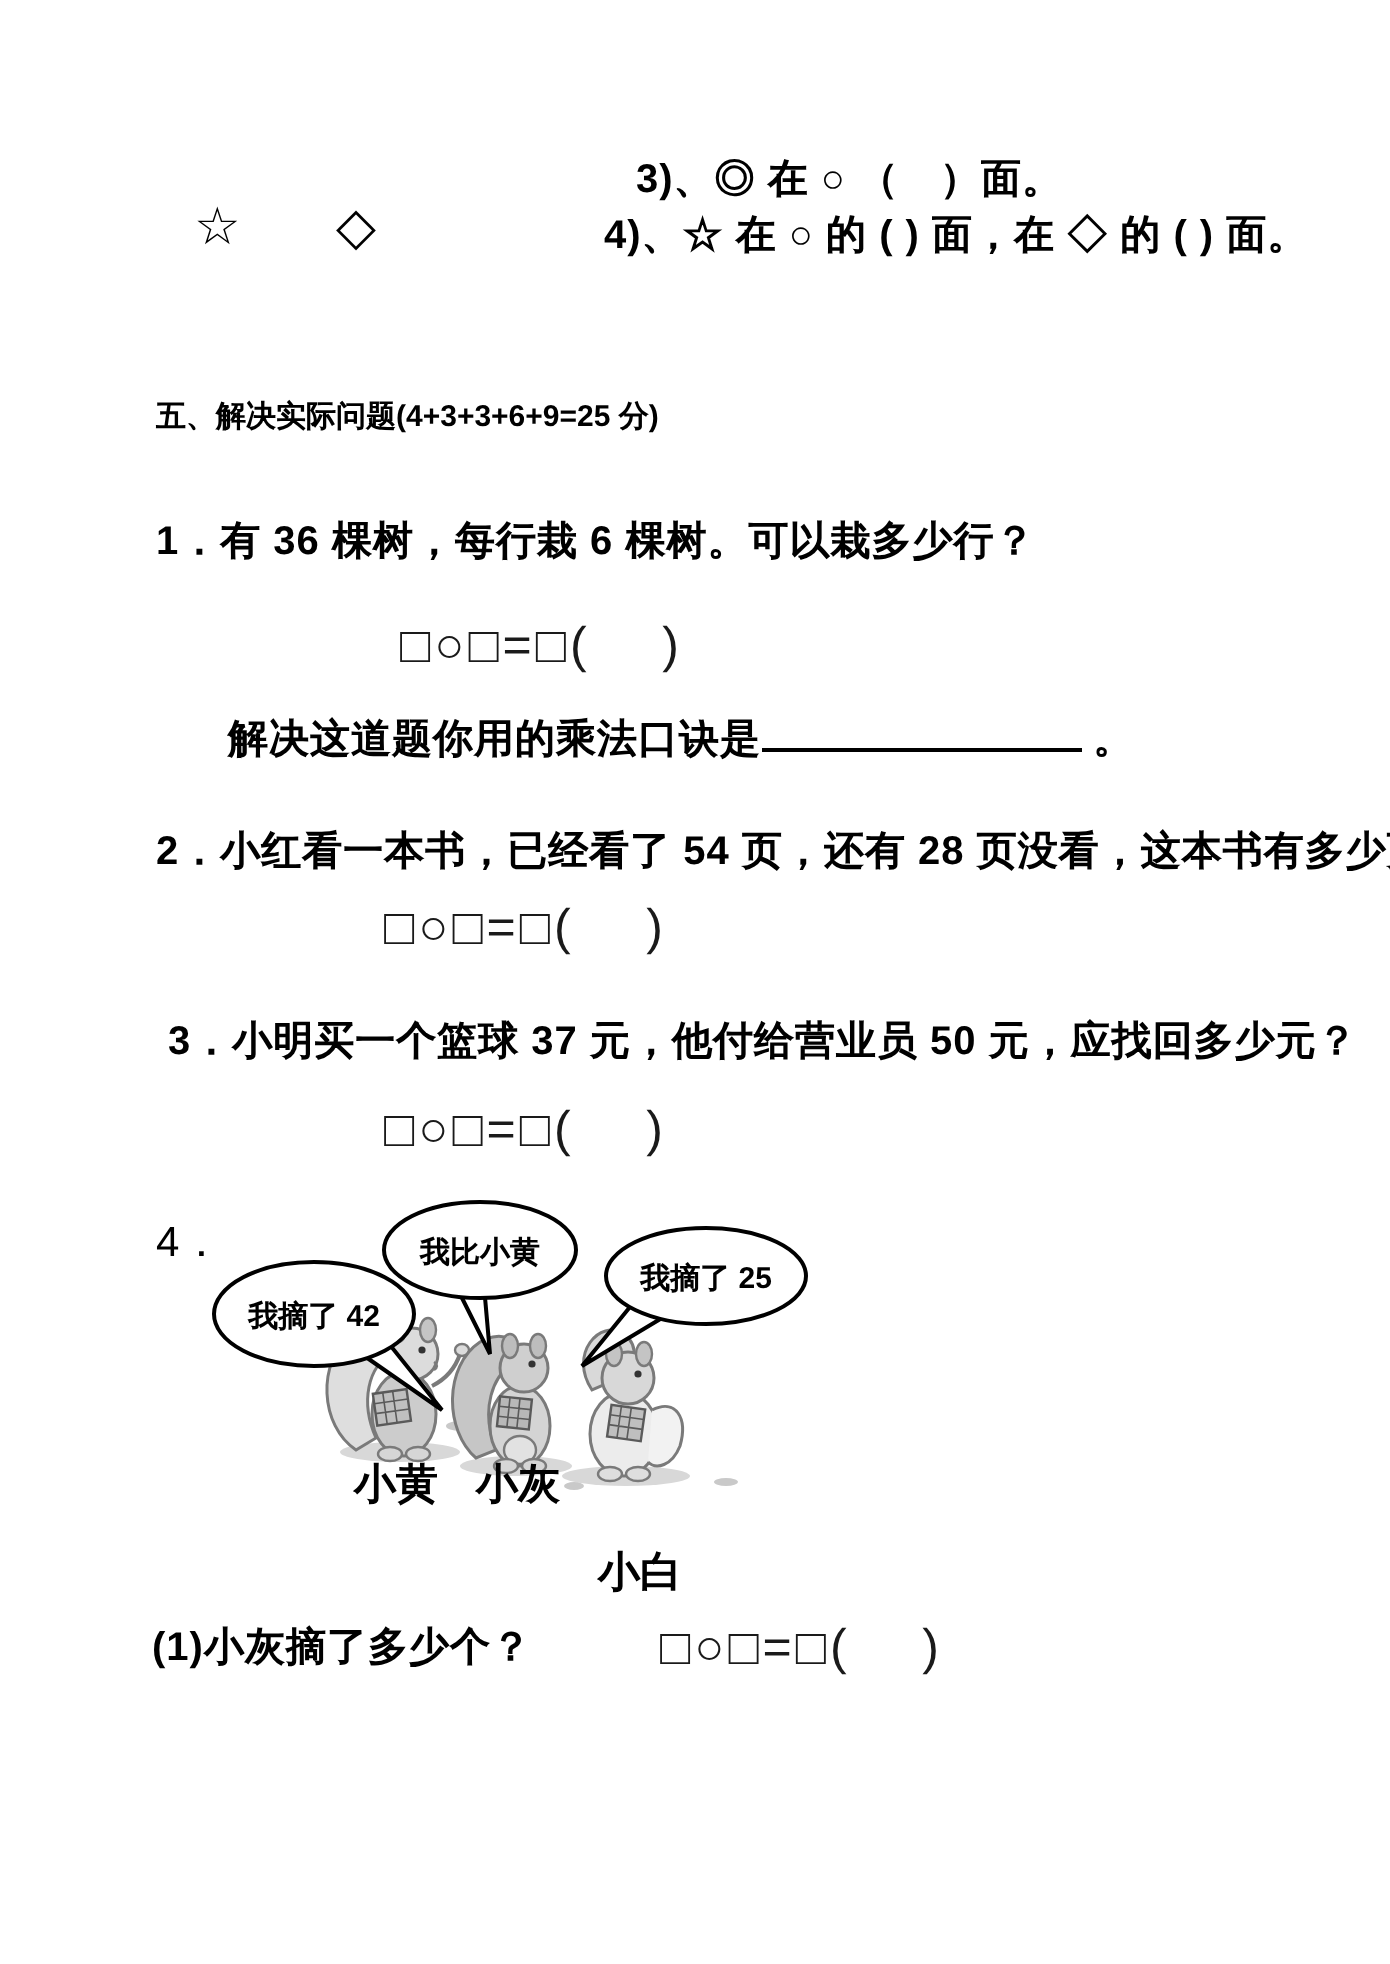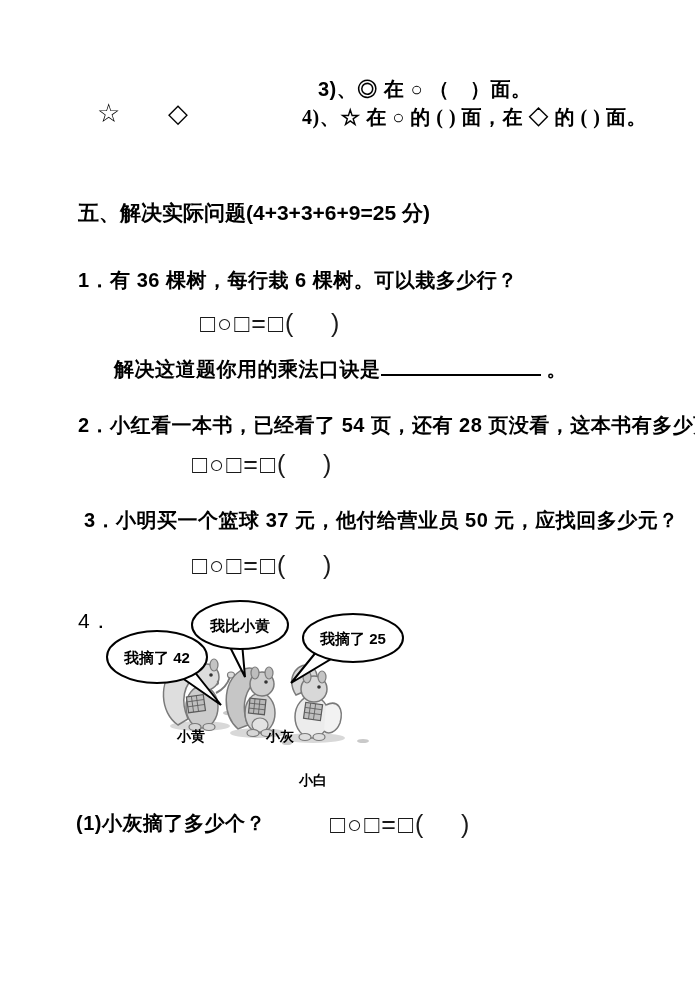--- a/index.html
+++ b/index.html
@@ -6,49 +6,49 @@
   .page {
     position:relative; width:695px; height:982px; margin:0 auto;
     background:#ffffff; color:#000;
     font-family:"Liberation Sans", sans-serif;
     overflow:hidden;
   }
   .t {
     position:absolute; font-weight:bold; font-size:20px;
     white-space:nowrap; letter-spacing:0.5px;
   }
-  .hdr { font-size:21px; letter-spacing:0; }
+  .hdr { font-size:15px; letter-spacing:0; }
   .eq {
     position:absolute; font-weight:normal; font-size:25px;
     white-space:pre; letter-spacing:2px; color:#1a1a1a;
   }
   .shape { position:absolute; font-weight:normal; font-size:26px; }
   .blank {
     display:inline-block; width:160px; height:18px;
     border-bottom:2px solid #000; vertical-align:baseline;
   }
-  .name-label { position:absolute; font-weight:bold; font-size:14px; white-space:nowrap; }
+  .name-label { position:absolute; font-weight:bold; font-size:21px; white-space:nowrap; }
   svg { position:absolute; }
   svg text { font-family:"Liberation Sans", sans-serif; font-weight:bold; }
 </style>
 </head>
 <body>
 
 <div class="page">
 
   <div class="t" style="left:318px; top:76px;">3)、◎ 在 ○ （　）面。</div>
 
   <div class="shape" style="left:97px; top:98px;">☆</div>
   <div class="shape" style="left:168px; top:98px;">◇</div>
 
-  <div class="t" style="left:302px; top:104px;font-family:Liberation Serif, serif;">4)、☆ 在 ○ 的 ( ) 面，在 ◇ 的 ( ) 面。</div>
+  <div class="t" style="left:302px; top:104px;">4)、☆ 在 ○ 的 ( ) 面，在 ◇ 的 ( ) 面。</div>
 
   <div class="t hdr" style="left:78px; top:199px;">五、解决实际问题(4+3+3+6+9=25 分)</div>
 
-  <div class="t" style="left:78px; top:267px;">1．有 36 棵树，每行栽 6 棵树。可以栽多少行？</div>
+  <div class="t" style="left:78px; top:257px;">1．有 36 棵树，每行栽 6 棵树。可以栽多少行？</div>
   <div class="eq" style="left:200px; top:309px;">□○□=□(    )</div>
 
   <div class="t" style="left:97px; top:356px;margin-left:17px;">
     <span>解决这道题你用的乘法口诀是</span><span class="blank"></span>
     <span>。</span>
   </div>
 
   <div class="t" style="left:78px; top:412px;">2．小红看一本书，已经看了 54 页，还有 28 页没看，这本书有多少页？</div>
   <div class="eq" style="left:192px; top:450px;">□○□=□(    )</div>
 
@@ -129,19 +129,19 @@
     </g>
 
     <g>
       <path d="M 222,58 L 196,90 L 236,66 Z" fill="#ffffff" stroke="#000" stroke-width="2"></path>
       <ellipse cx="258" cy="45" rx="50" ry="24" fill="#ffffff" stroke="#000" stroke-width="2"></ellipse>
       <text x="258" y="51" font-size="15" text-anchor="middle">我摘了 25</text>
     </g>
   </svg>
 
   <div class="name-label" style="left:177px; top:728px;">小黄</div>
-  <div class="name-label" style="left:238px; top:728px;margin-left:28px;">小灰</div>
+  <div class="name-label" style="left:238px; top:728px;">小灰</div>
   <div class="name-label" style="left:299px; top:772px;">小白</div>
 
   <div class="t" style="left:76px; top:810px;">(1)小灰摘了多少个？</div>
   <div class="eq" style="left:330px; top:810px;">□○□=□(    )</div>
 
 </div>
 
 </body></html>

